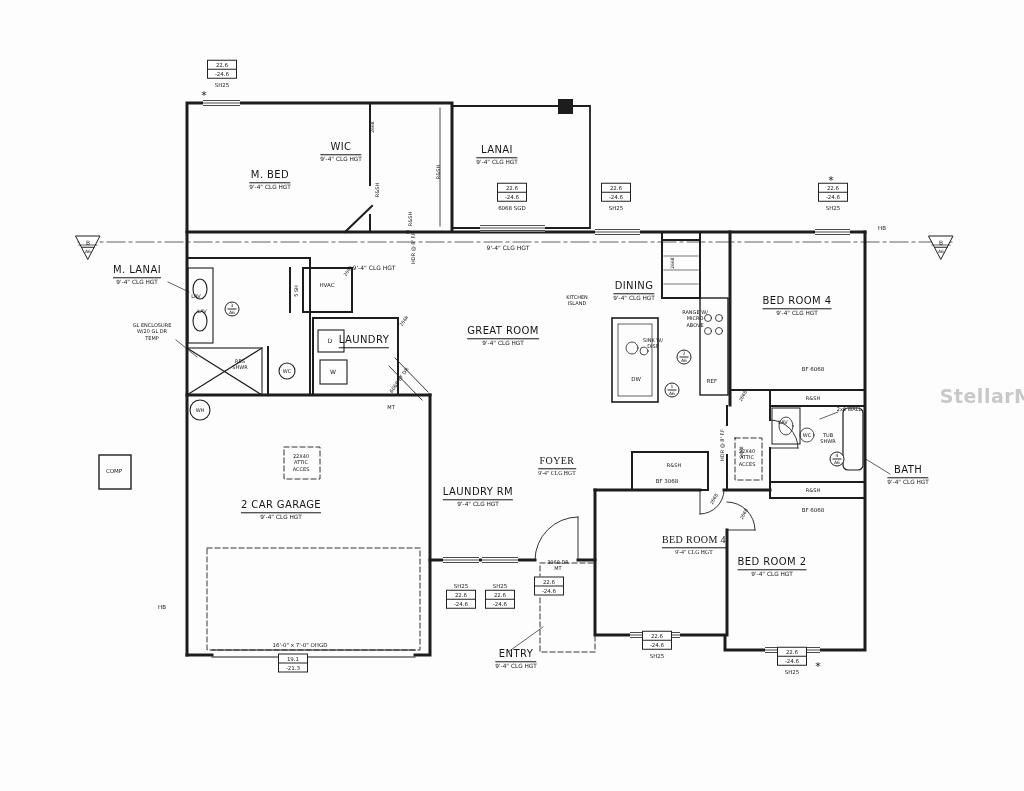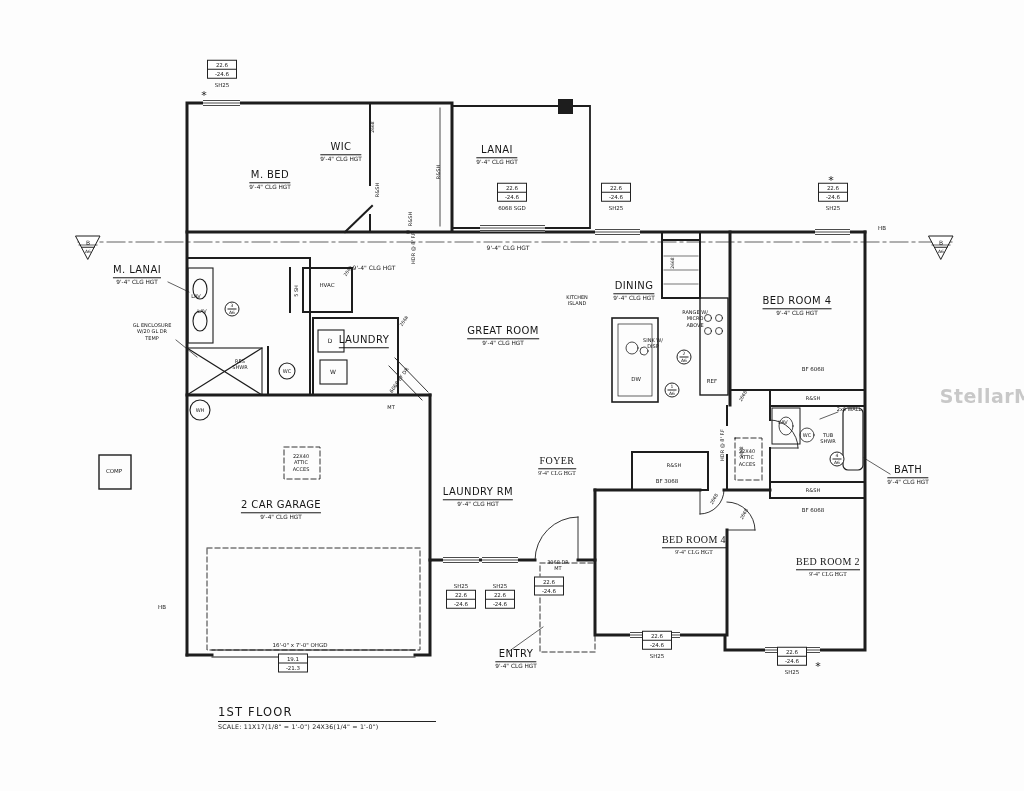--- a/index.html
+++ b/index.html
@@ -206,21 +206,21 @@
         <span class="room-clg">9'-4" CLG HGT</span>
       </div>
       <div class="room-label" style="left: 478px; top: 497px;">
         <span class="room-name">LAUNDRY RM</span>
         <span class="room-clg">9'-4" CLG HGT</span>
       </div>
       <div class="room-label" style="left: 694px; top: 545px; font-family: Liberation Serif, serif;">
         <span class="room-name">BED ROOM 4</span>
         <span class="room-clg">9'-4" CLG HGT</span>
       </div>
-      <div class="room-label" style="left: 828px; top: 567px; font-family: Liberation Serif, serif;">
+      <div class="room-label" style="left: 772px; top: 567px;">
         <span class="room-name">BED ROOM 2</span>
         <span class="room-clg">9'-4" CLG HGT</span>
       </div>
       <div class="room-label" style="left: 908px; top: 475px;">
         <span class="room-name">BATH</span>
         <span class="room-clg">9'-4" CLG HGT</span>
       </div>
       <div class="room-label" style="left: 281px; top: 495px; margin-top: 15px;">
         <span class="room-name">2 CAR GARAGE</span>
         <span class="room-clg">9'-4" CLG HGT</span>
@@ -383,19 +383,14 @@
         <span class="sletter">B</span>
         <span class="ssheet">A6</span>
       </div>
       <div class="ast" style="left: 204px; top: 95px;">*</div>
       <div class="ast" style="left: 831px; top: 180px;">*</div>
       <div class="ast" style="left: 818px; top: 666px;">*</div>
     </div>
 
   <div class="watermark">StellarMLS</div>
 
-  <div class="title-block">
-    <div class="title-floor">1ST FLOOR</div>
-    <div class="title-rule"></div>
-    <div class="title-scale">SCALE: 11X17(1/8" = 1'-0")  24X36(1/4" = 1'-0")</div>
-  </div>
 
 </div>
 
 </body></html>

